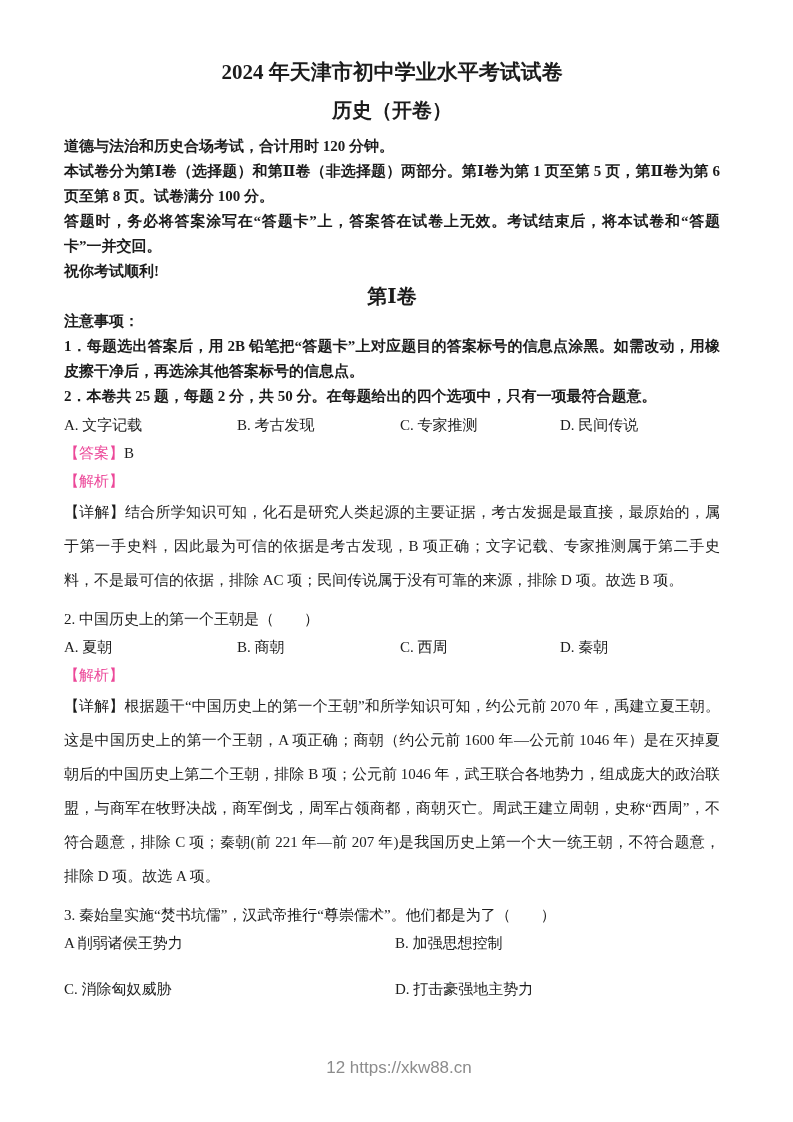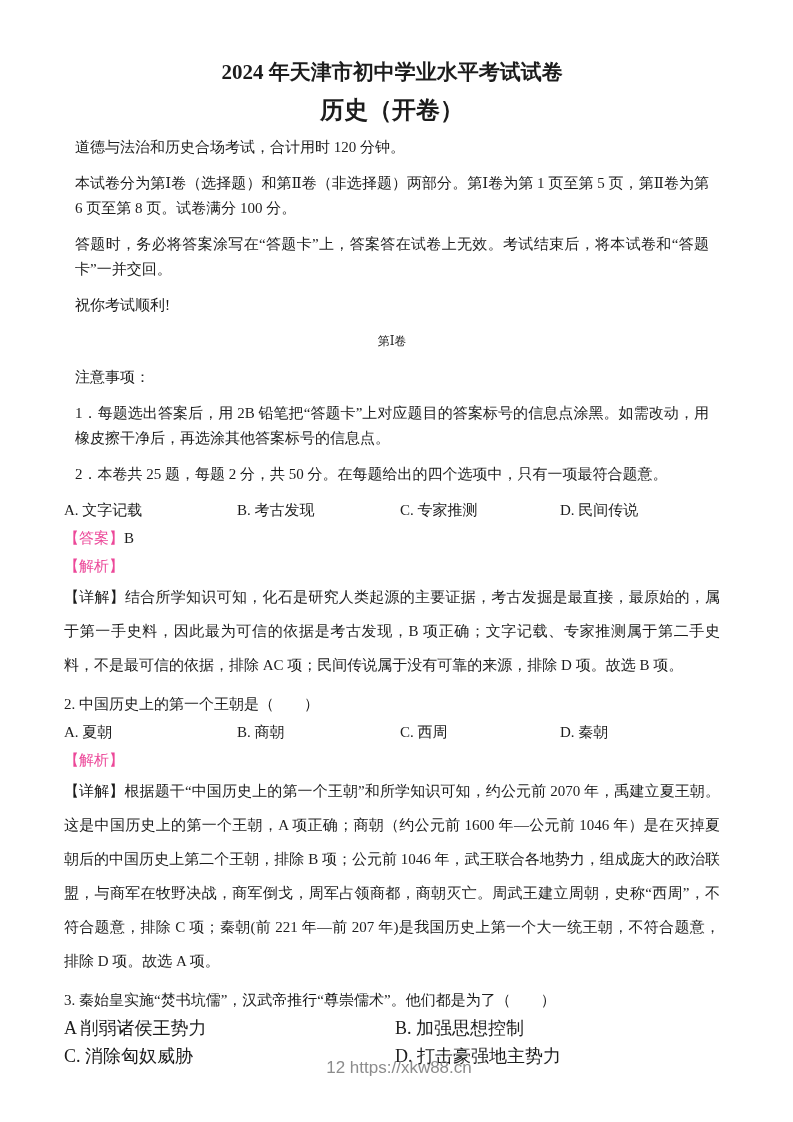--- a/index.html
+++ b/index.html
@@ -15,59 +15,59 @@
   .content { padding: 58px 62px 0 64px; }
 
   .title {
     font-size: 21px;
     font-weight: bold;
     text-align: center;
     line-height: 28px;
     margin: 0 0 10px 0;
   }
   .subtitle {
-    font-size: 24px;
+    font-size: 20px;
     font-weight: bold;
     text-align: center;
     line-height: 28px;
     margin: 0 0 10px 0;
   }
 
   .intro p, .notes p {
     font-size: 15px;
-    font-weight: normal;
+    font-weight: bold;
     line-height: 25px;
-    margin: 11px;
+    margin: 0;
     text-align: justify;
   }
   .center-heading {
-    font-size: 12px;
-    font-weight: normal;
+    font-size: 20px;
+    font-weight: bold;
     text-align: center;
     line-height: 25px;
-    margin: 8px;
+    margin: 0;
   }
 
   .q .stem {
     font-size: 15px;
     line-height: 24px;
     margin: 10px 0 0 0;
   }
   .opts4 {
     display: grid;
     grid-template-columns: 173px 163px 160px auto;
     font-size: 15px;
     line-height: 24px;
     margin: 4px 0 0 0;
   }
   .opts2 {
     display: grid;
     grid-template-columns: 331px auto;
-    row-gap: 4px;
-    font-size: 18px;
+    row-gap: 22px;
+    font-size: 15px;
     line-height: 24px;
     margin: 4px 0 0 0;
   }
   .ln {
     font-size: 15px;
     line-height: 24px;
     margin: 4px 0 0 0;
   }
   .accent { color: #ec4899; }
   .detail {

